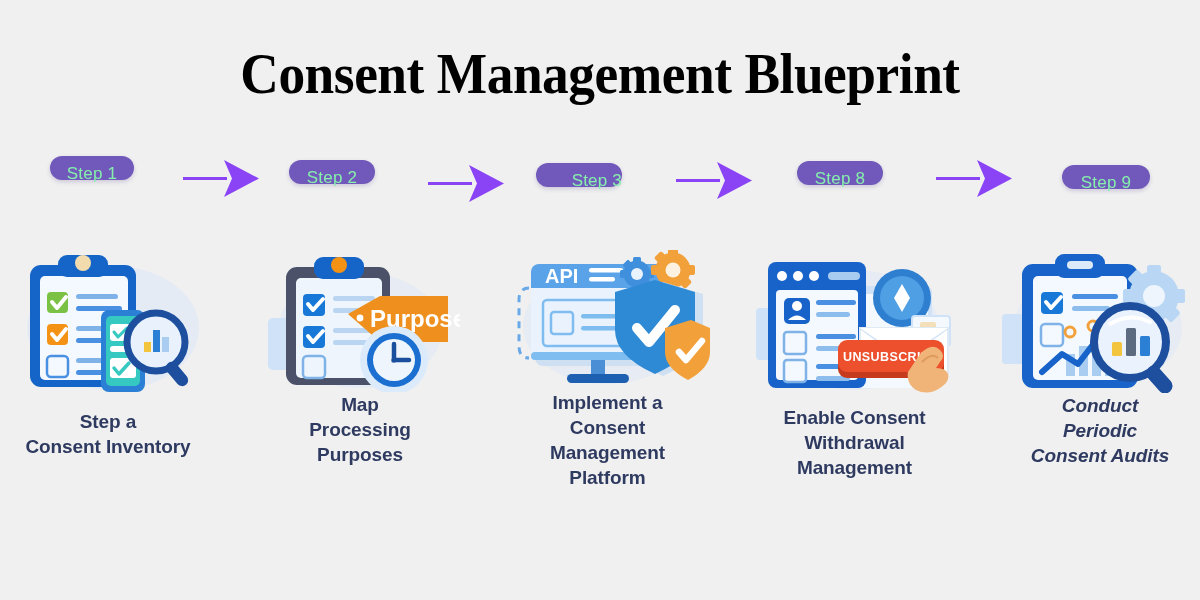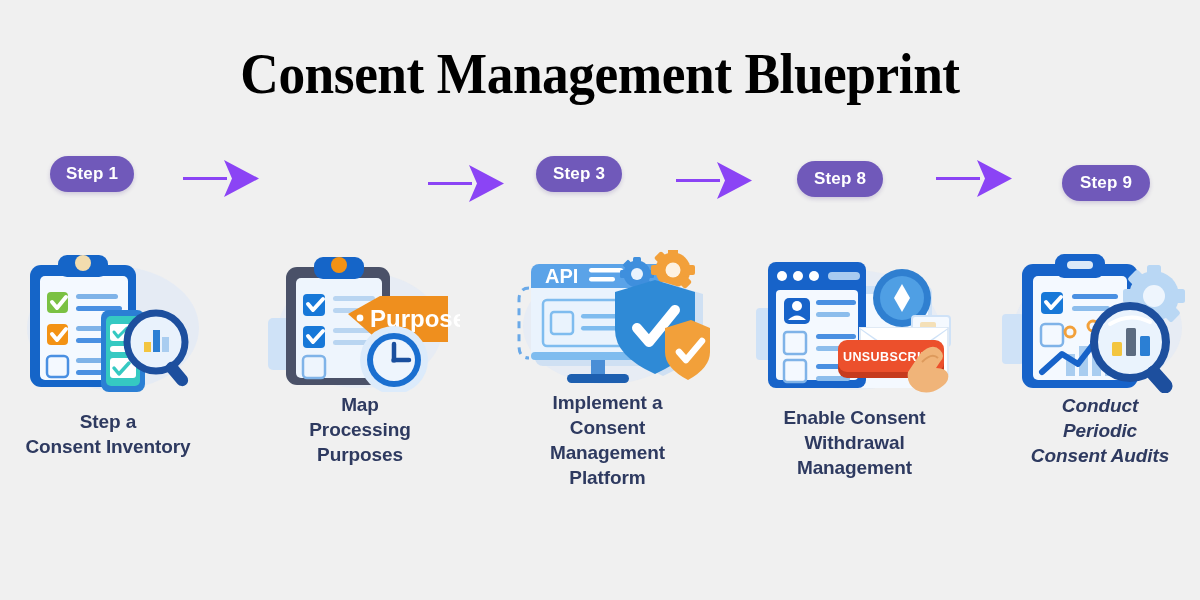--- a/index.html
+++ b/index.html
@@ -37,27 +37,27 @@
     position: absolute;
     top: 0;
     left: 0;
     width: 1200px;
     height: 600px;
   }
 
   .step-badge {
     position: absolute;
     background: #7059ba;
-    color: #ffffff;
+    color: #86efac;
     border-radius: 22px;
-    height: 36px;
+    height: 24px;
     line-height: 36px;
     text-align: center;
     font-size: 17px;
-    font-weight: bold;
+    font-weight: normal;
     letter-spacing: 0.2px;
     box-shadow: 0 2px 4px rgba(80,60,140,0.22);
     white-space: nowrap;
   }
 
   .arrow-wrap {
     position: absolute;
   }
 
   
@@ -89,29 +89,30 @@
 
   <div class="step-badge" style="left:50px;  top:156px; width:84px;">Step 1</div>
 
   <div class="arrow-wrap" style="left:183px; top:158px;">
     <svg width="78" height="42" viewBox="0 0 78 42">
       <path d="M0 19 L44 19 L44 22 L0 22 Z" fill="#8b44f5"></path>
       <path d="M41 2 L76 20.5 L41 39 L49 20.5 Z" fill="#8b44f5"></path>
     </svg>
   </div>
 
+  <div class="step-badge" style="left:289px; top:160px; width:86px;">Step 2</div>
 
   <div class="arrow-wrap" style="left:428px; top:163px;">
     <svg width="78" height="42" viewBox="0 0 78 42">
       <path d="M0 19 L44 19 L44 22 L0 22 Z" fill="#8b44f5"></path>
       <path d="M41 2 L76 20.5 L41 39 L49 20.5 Z" fill="#8b44f5"></path>
     </svg>
   </div>
 
-  <div class="step-badge" style="left:536px; top:156px; width:86px;">Step 3</div>
+  <div class="step-badge" style="left:536px; top:163px; width:86px;text-align:right;">Step 3</div>
 
   <div class="arrow-wrap" style="left:676px; top:160px;">
     <svg width="78" height="42" viewBox="0 0 78 42">
       <path d="M0 19 L44 19 L44 22 L0 22 Z" fill="#8b44f5"></path>
       <path d="M41 2 L76 20.5 L41 39 L49 20.5 Z" fill="#8b44f5"></path>
     </svg>
   </div>
 
   <div class="step-badge" style="left:797px; top:161px; width:86px;">Step 8</div>
 

